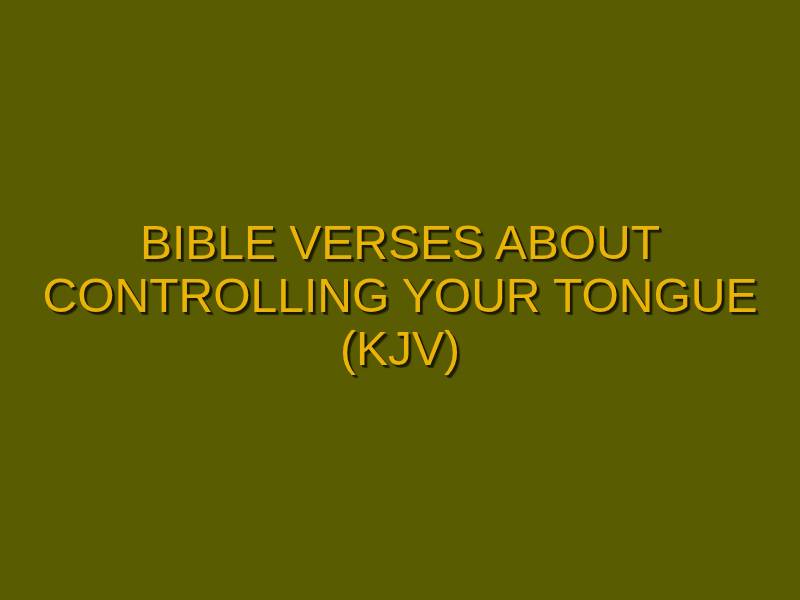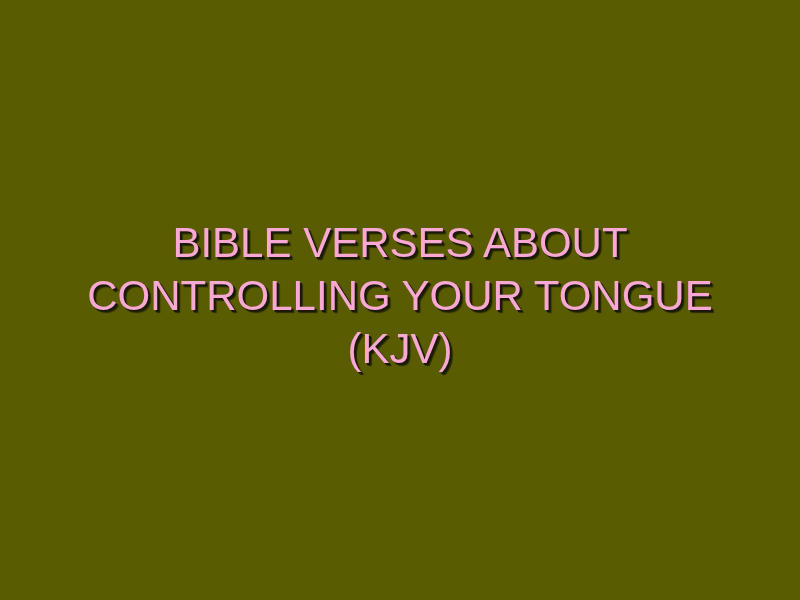--- a/index.html
+++ b/index.html
@@ -31,26 +31,26 @@
     padding: 0 10px;
     box-sizing: border-box;
     text-align: center;
     
     transform: translateY(-5px);
   }
 
   .banner-title {
     margin: 0;
     font-family: "Liberation Sans", sans-serif;
-    font-size: 42px;
+    font-size: 48px;
     font-weight: 400;
     line-height: 53px;
     letter-spacing: 0px;
     text-transform: uppercase;
-    color: #f9a8d4;
+    color: #eab308;
     white-space: normal;
     text-shadow: 2px 2px 0 #1a1a08, 3px 3px 1px rgba(0, 0, 0, 0.55);
   }
 </style>
 </head>
 <body>
 
 <div class="banner">
   <div class="title-block">
     <h1 class="banner-title">BIBLE VERSES ABOUT CONTROLLING YOUR TONGUE (KJV)</h1>

